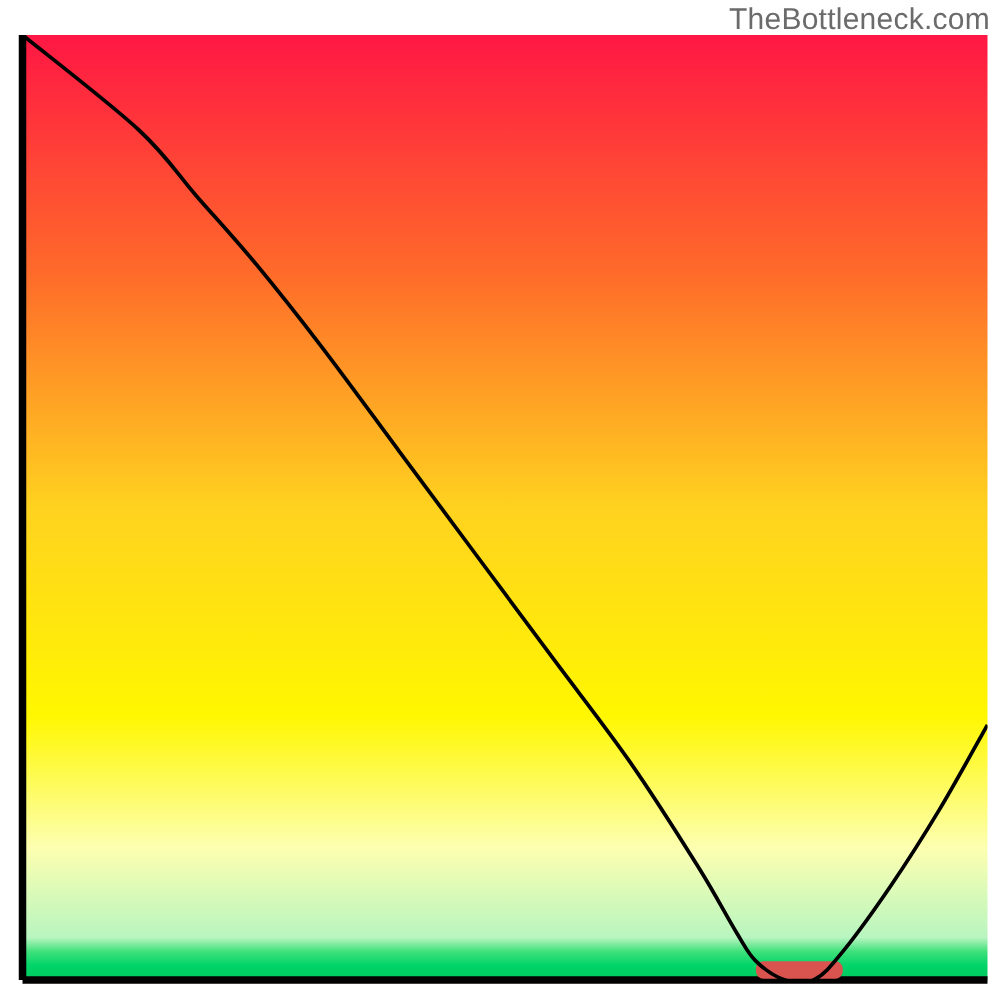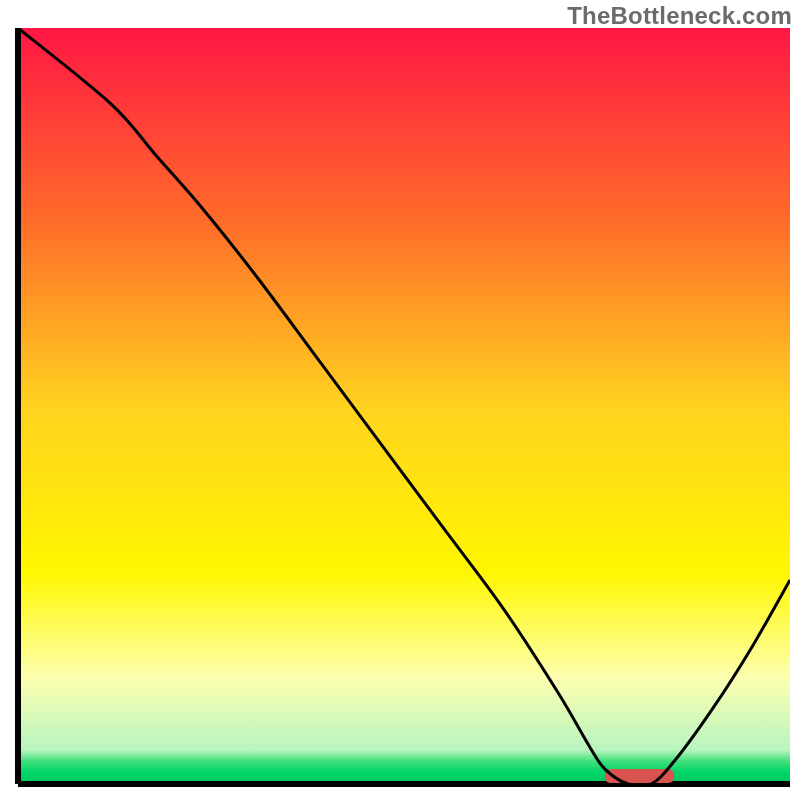--- a/index.html
+++ b/index.html
@@ -14,21 +14,21 @@
     position: relative;
     width: 800px;
     height: 800px;
   }
   .watermark {
     position: absolute;
     top: 2px;
     right: 8px;
     font-family: Arial, Helvetica, sans-serif;
     font-size: 24px;
-    font-weight: 700;
+    font-weight: 400;
     color: #6b6b6b;
     letter-spacing: 0.2px;
   }
   svg.plot {
     position: absolute;
     left: 0;
     top: 0;
     width: 800px;
     height: 800px;
     display: block;

